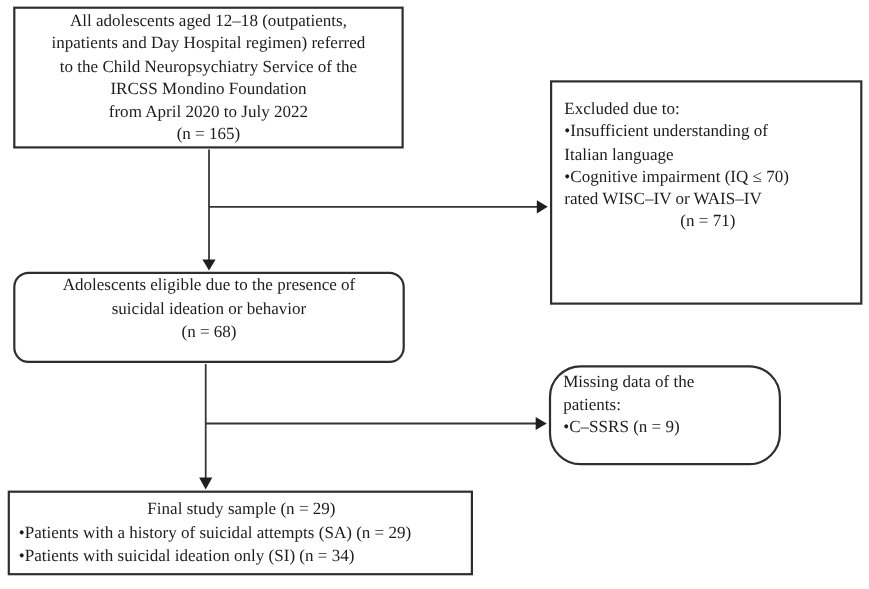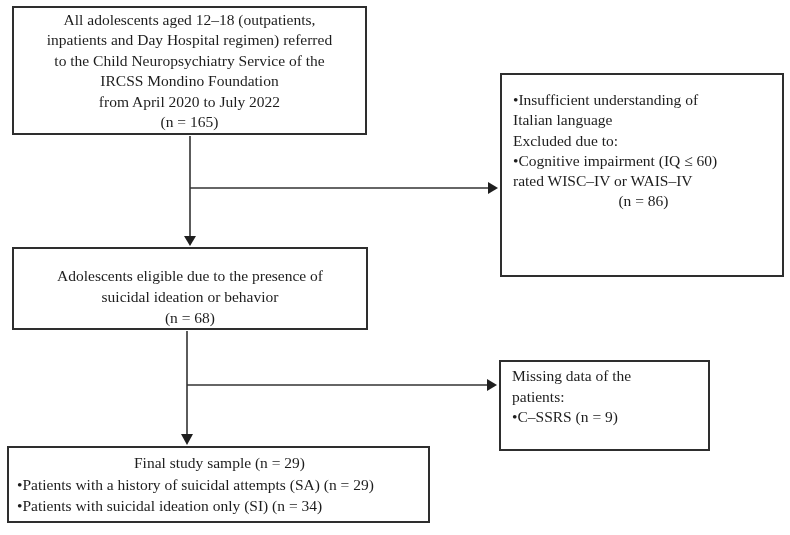--- a/index.html
+++ b/index.html
@@ -44,28 +44,30 @@
   }
   
   #box-excluded {
     left: 500px; top: 73px; width: 284px; height: 204px;
     padding: 15px 8px 0 11px;
     line-height: 20.3px;
   }
   
   #box-eligible {
     left: 12px; top: 247px; width: 356px; height: 83px;
-    display: flex; align-items: flex-end; justify-content: center;
+    display: flex; align-items: flex-start; justify-content: center;
     line-height: 21px;
+    border-radius: 14px;
   }
   
   #box-missing {
-    left: 499px; top: 360px; width: 211px; height: 91px;
+    left: 499px; top: 332px; width: 211px; height: 91px;
     padding: 4px 6px 0 11px;
     line-height: 20.5px;
+    border-radius: 29px;
   }
   
   #box-final {
     left: 7px; top: 446px; width: 423px; height: 77px;
     padding: 4px 6px 0 8px;
     line-height: 21.5px;
   }
 </style>
 </head>
 <body>
@@ -90,26 +92,26 @@
   <div class="box center" id="box-population">
     <div class="txt">All adolescents aged 12–18 (outpatients,
 inpatients and Day Hospital regimen) referred
 to the Child Neuropsychiatry Service of the
 IRCSS Mondino Foundation
 from April 2020 to July 2022
 (n = 165)</div>
   </div>
 
   <div class="box" id="box-excluded">
+    <div class="txt">Excluded due to:</div>
     <div class="txt">•Insufficient understanding of
 Italian language</div>
-    <div class="txt">Excluded due to:</div>
-    <div class="txt">•Cognitive impairment (IQ ≤ 60)
+    <div class="txt">•Cognitive impairment (IQ ≤ 70)
 rated WISC–IV or WAIS–IV</div>
-    <div class="txt center">(n = 86)</div>
+    <div class="txt center">(n = 71)</div>
   </div>
 
   <div class="box" id="box-eligible">
     <div class="txt center">Adolescents eligible due to the presence of
 suicidal ideation or behavior
 (n = 68)</div>
   </div>
 
   <div class="box" id="box-missing">
     <div class="txt">Missing data of the

